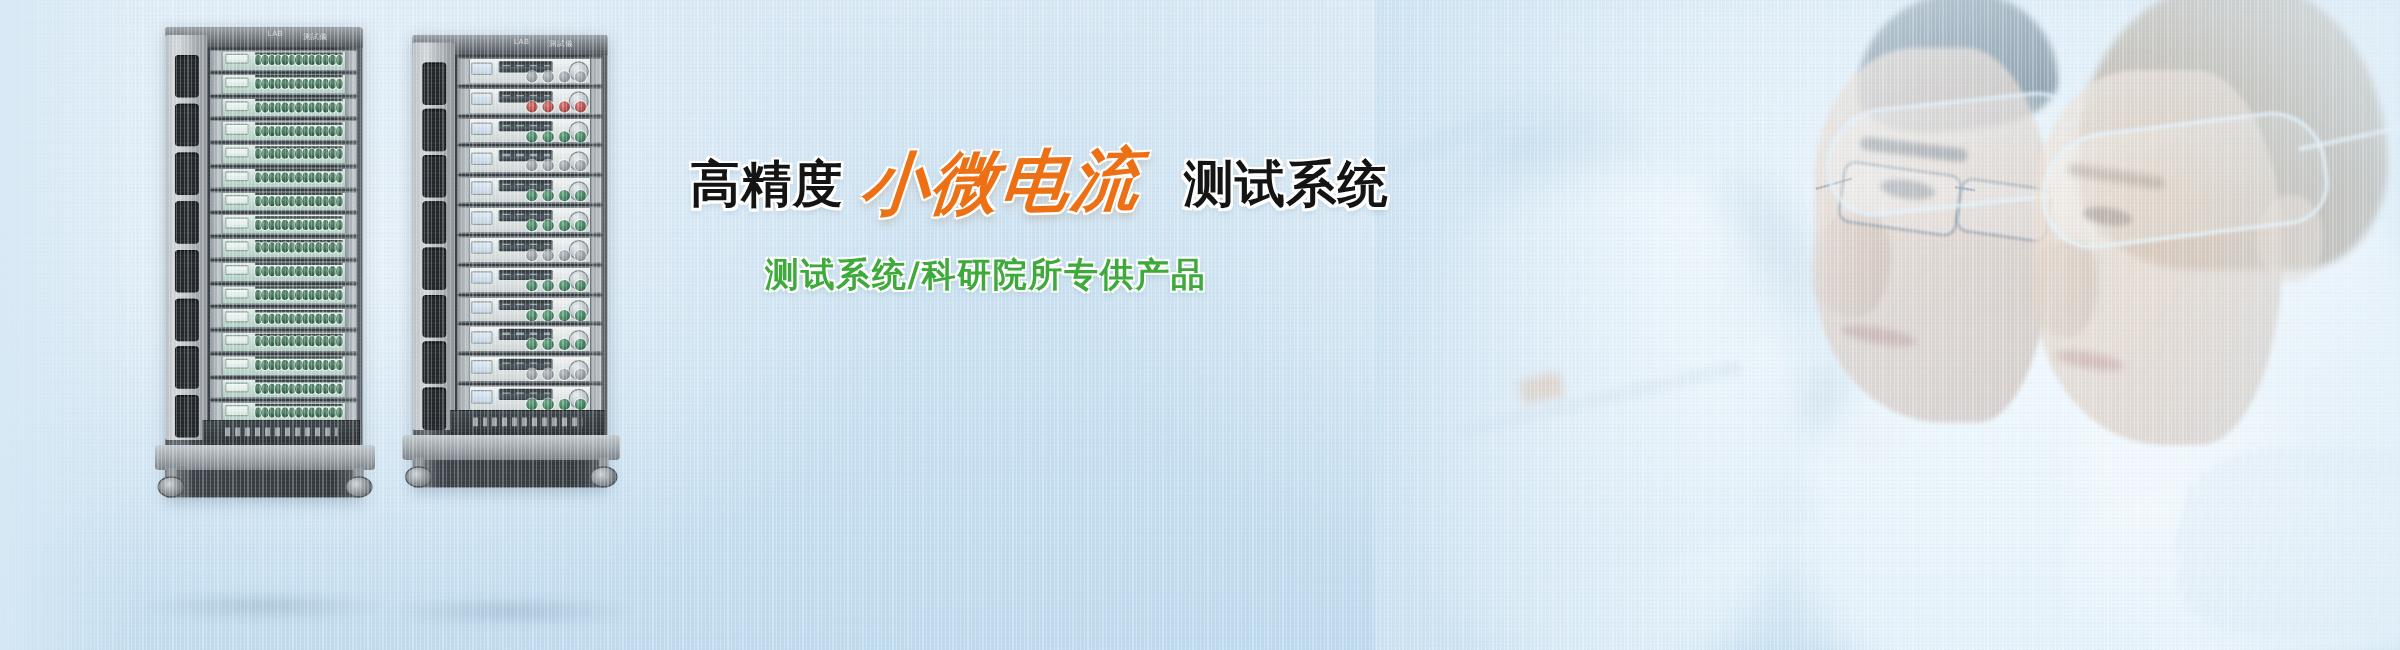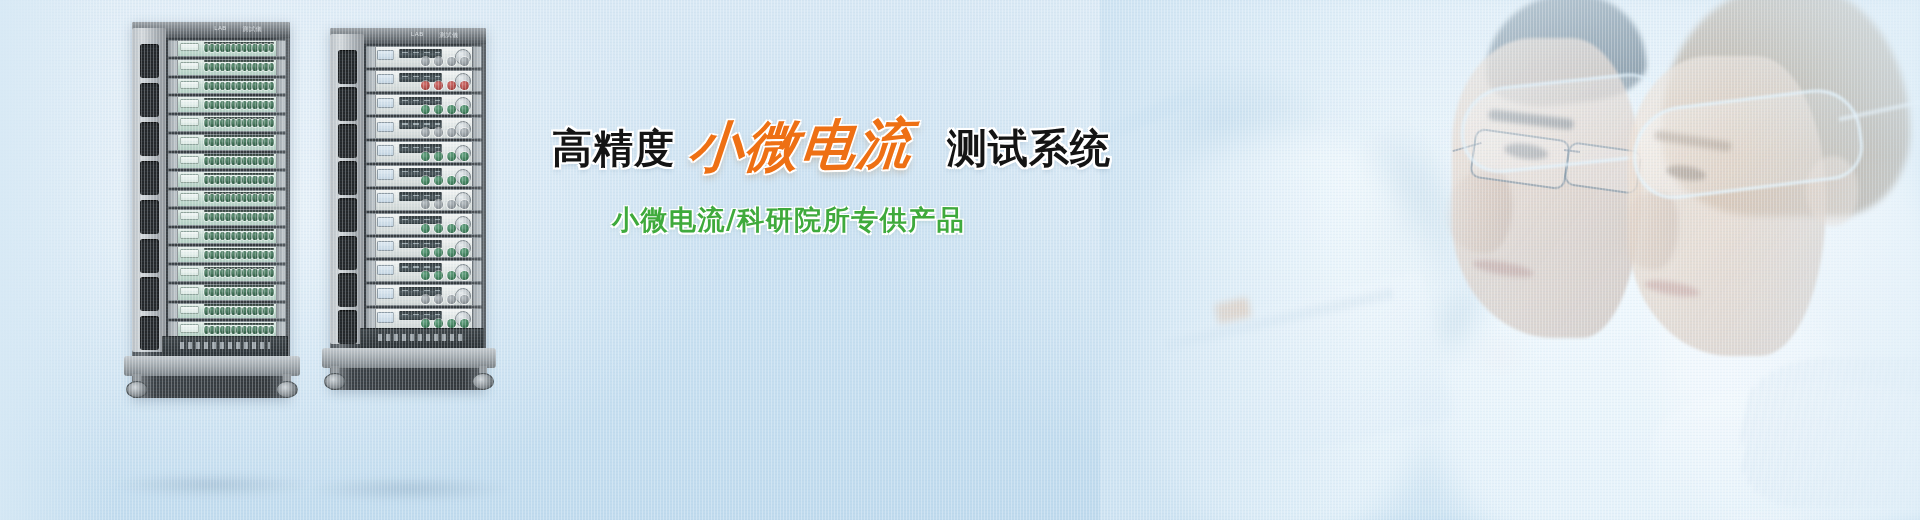--- a/index.html
+++ b/index.html
@@ -983,18 +983,18 @@
         <div class="wheel"></div>
     </div>
   </div>
 
   <div class="copy">
     <div class="headline">
       <span class="h-black">高精度</span>
       <span class="h-orange">小微电流</span>
       <span class="h-black">测试系统</span>
     </div>
-    <div class="tagline">小微电流/科研院所专供产品</div>
+    <div class="tagline">测试系统/科研院所专供产品</div>
   </div>
 
   <div class="tex-grid"></div>
   <div class="vign"></div>
 </div>
 
 </body></html>

